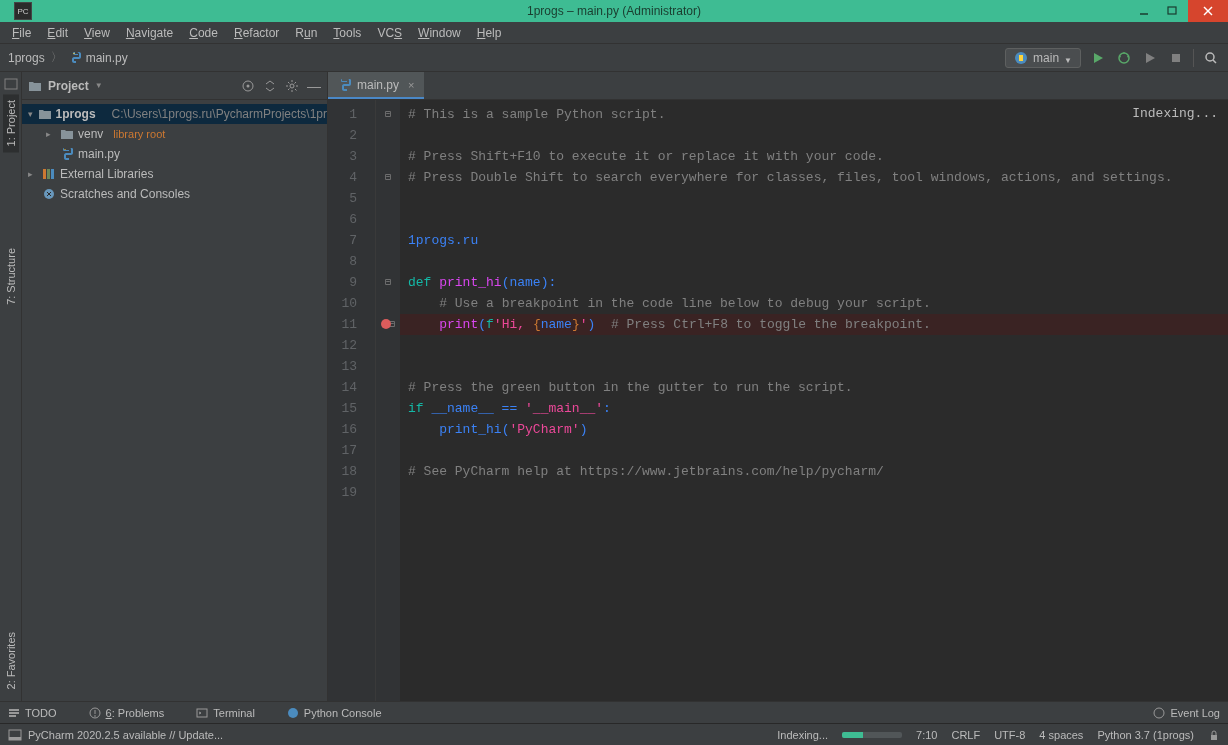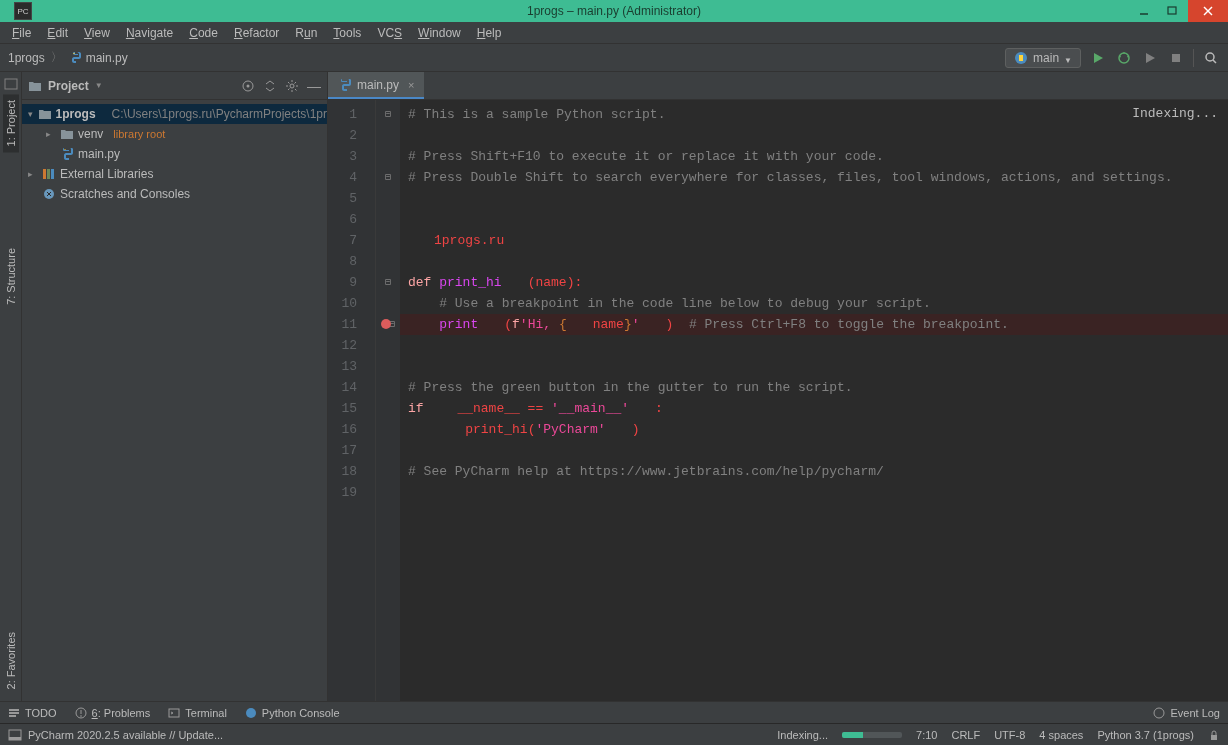--- a/index.html
+++ b/index.html
@@ -213,37 +213,37 @@
 }
 .code .line {
   height: 21px;
   line-height: 21px;
   padding-left: 8px;
   white-space: pre;
   color: #a9b7c6;
 }
 .code .line.bpline { background: #3a2323; }
 .c-comment { color: #808080; }
-.c-kw { color: #fca5a5; }
+.c-kw { color: #14b8a6; }
 .c-fn { color: #d946ef; }
 .c-str { color: #ec4899; font-family: Liberation Mono, monospace; }
 .c-brace { color: #cc7832; }
-.c-text { color: #ef4444; margin-left: 26px; }
+.c-text { color: #3b82f6; }
 .indexing-overlay {
   position: absolute;
   top: 6px; right: 10px;
   color: #bbbbbb;
 }
 .bottom-tabs {
   height: 22px;
   background: #3c3f41;
   border-top: 1px solid #323232;
   display: flex; align-items: center;
   padding: 0 8px;
-  gap: 18px;
+  gap: 32px;
 }
 .bottom-tabs .btab {
   display: flex; align-items: center; gap: 5px;
   color: #bbbbbb; font-size: 11px;
 }
 .bottom-tabs .right { margin-left: auto; }
 .statusbar {
   height: 22px;
   background: #3c3f41;
   border-top: 1px solid #282828;

